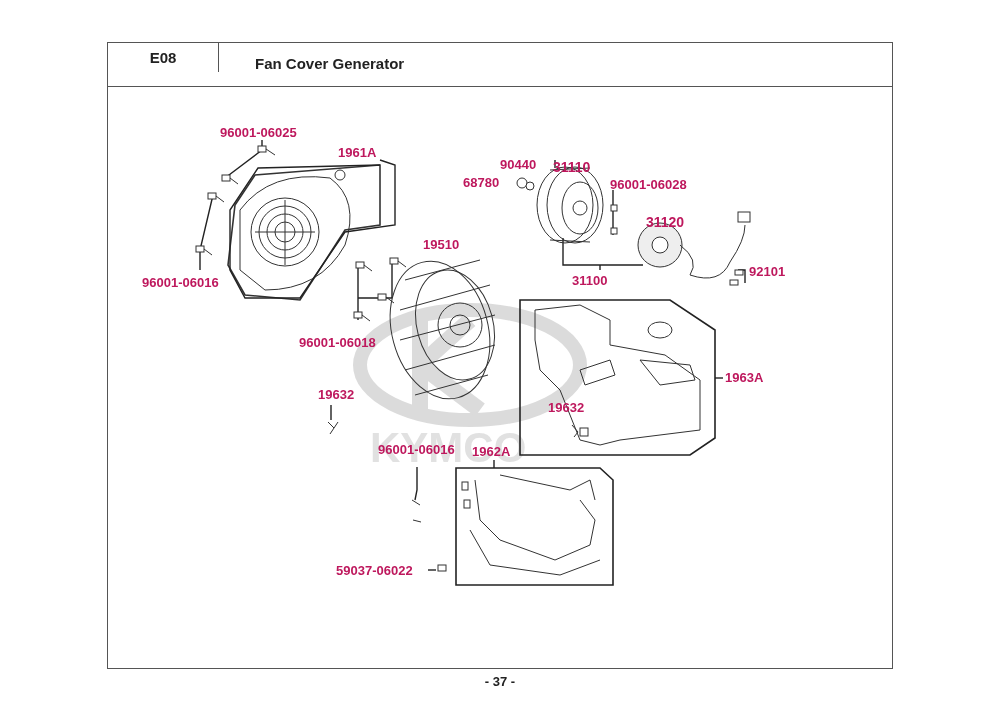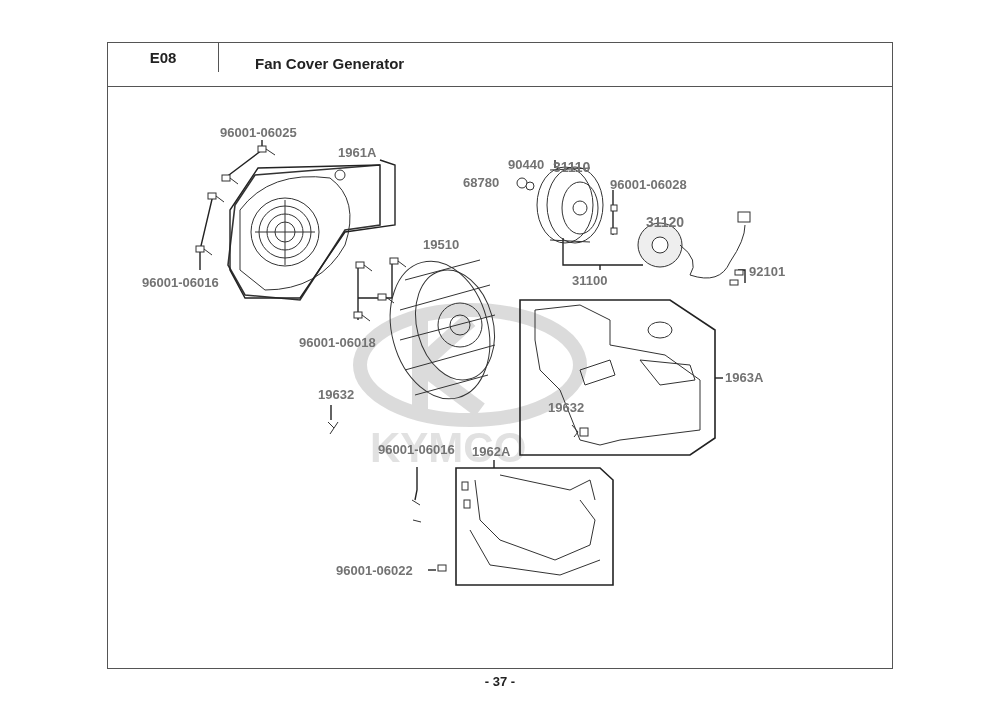--- a/index.html
+++ b/index.html
@@ -3,21 +3,21 @@
 <meta charset="utf-8">
 <style>
   html,body{margin:0;padding:0;background:#fff;}
   body{width:1000px;height:707px;position:relative;overflow:hidden;font-family:"Liberation Sans",sans-serif;color:#222;}
   .frame{position:absolute;left:107px;top:42px;width:786px;height:627px;border:1px solid #555;box-sizing:border-box;}
   .hdr-code{position:absolute;left:107px;top:42px;width:112px;height:30px;border:1px solid #555;border-bottom:none;box-sizing:border-box;display:flex;align-items:center;justify-content:center;font-weight:bold;font-size:15px;}
   .hdr-line{position:absolute;left:107px;top:86px;width:786px;height:1px;background:#555;}
   .hdr-title{position:absolute;left:255px;top:55px;font-weight:bold;font-size:15px;}
   .page-num{position:absolute;left:0;width:1000px;top:674px;text-align:center;font-weight:bold;font-size:13px;}
   svg.diag{position:absolute;left:0;top:0;}
-  .lbl{position:absolute;font-weight:bold;font-size:13px;color:#737373;white-space:nowrap;}
+  .lbl{position:absolute;font-weight:bold;font-size:13px;color:#be185d;white-space:nowrap;}
   .lbl.big{font-size:14px;margin-top:18px;}
 </style>
 </head>
 <body>
 
 <div class="frame"></div>
 <div class="hdr-code">E08</div>
 <div class="hdr-line"></div>
 <div class="hdr-title">Fan Cover  Generator</div>
 
@@ -131,26 +131,26 @@
     <path d="M412 500 L420 505 M413 520 L421 522"></path>
   </g>
 </svg>
 
 <div class="lbl" style="left:220px;top:125px;">96001-06025</div>
 <div class="lbl" style="left:338px;top:145px;">1961A</div>
 <div class="lbl" style="left:142px;top:275px;">96001-06016</div>
 <div class="lbl" style="left:423px;top:237px;">19510</div>
 <div class="lbl" style="left:299px;top:335px;">96001-06018</div>
 <div class="lbl" style="left:318px;top:387px;">19632</div>
-<div class="lbl" style="left:500px;top:157px;margin-left:8px;">90440</div>
+<div class="lbl" style="left:500px;top:157px;">90440</div>
 <div class="lbl" style="left:463px;top:175px;">68780</div>
 <div class="lbl big" style="left:553px;top:141px;">31110</div>
 <div class="lbl" style="left:610px;top:177px;">96001-06028</div>
 <div class="lbl big" style="left:646px;top:196px;">31120</div>
 <div class="lbl" style="left:572px;top:273px;">31100</div>
 <div class="lbl" style="left:749px;top:264px;">92101</div>
 <div class="lbl" style="left:725px;top:370px;">1963A</div>
 <div class="lbl" style="left:548px;top:400px;">19632</div>
 <div class="lbl" style="left:378px;top:442px;">96001-06016</div>
 <div class="lbl" style="left:472px;top:444px;text-align:right;">1962A</div>
-<div class="lbl" style="left:336px;top:563px;">96001-06022</div>
+<div class="lbl" style="left:336px;top:563px;">59037-06022</div>
 
 <div class="page-num">- 37 -</div>
 
 </body></html>

